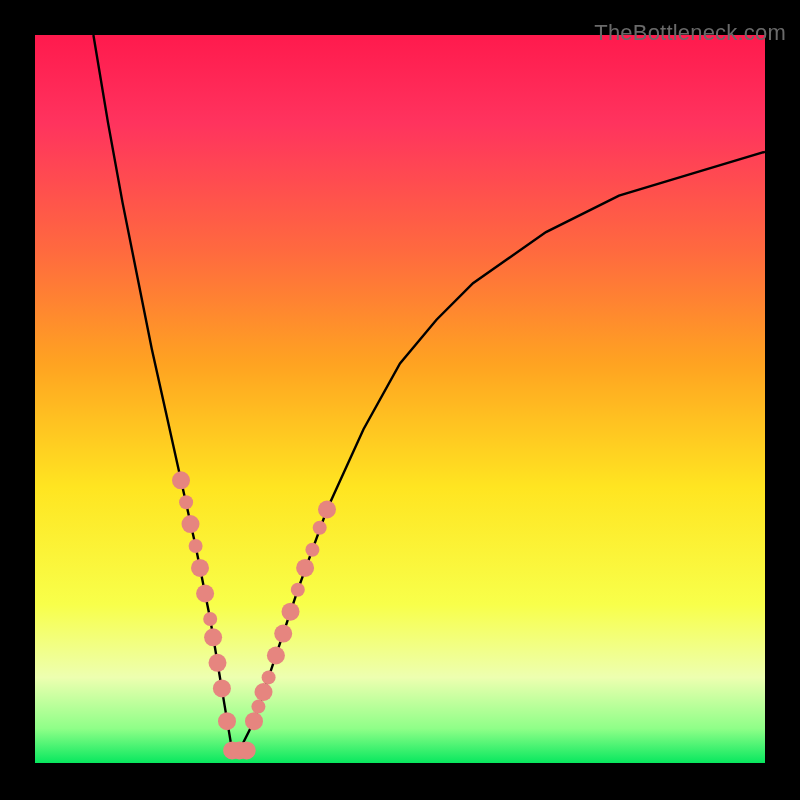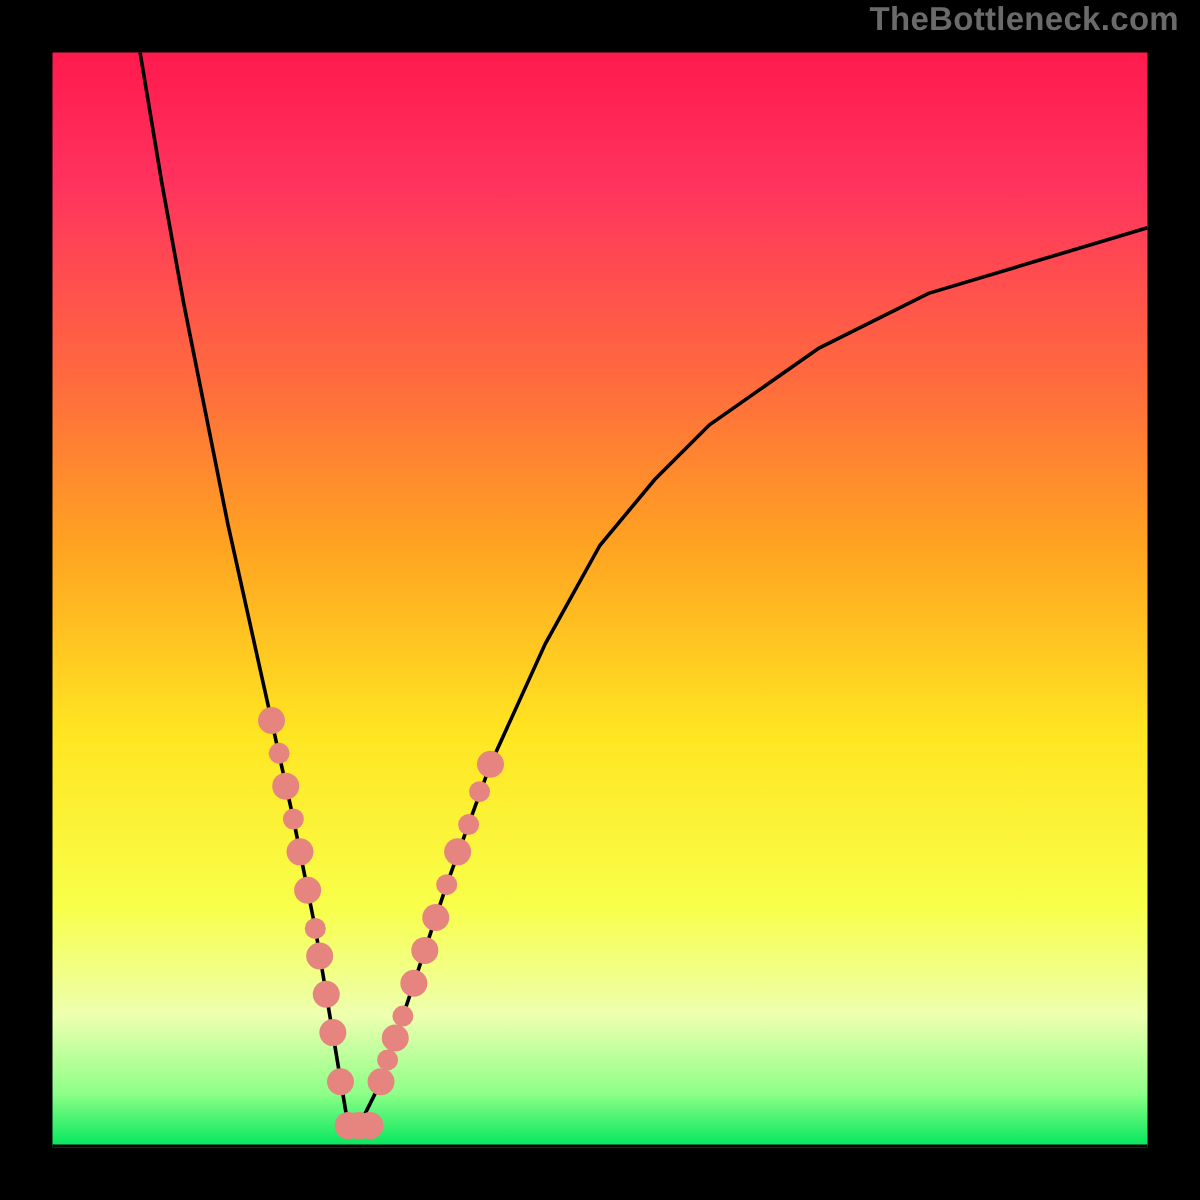--- a/index.html
+++ b/index.html
@@ -11,25 +11,25 @@
     font-family: Arial, Helvetica, sans-serif;
     overflow: hidden;
   }
   .canvas-wrap {
     position: relative;
     width: 800px;
     height: 800px;
   }
   .watermark {
     position: absolute;
-    top: 0;
+    top: 20px;
     right: 14px;
     color: #6a6a6a;
     font-size: 22px;
-    font-weight: 700;
+    font-weight: 400;
     letter-spacing: 0.2px;
     z-index: 20;
     pointer-events: none;
   }
   svg {
     position: absolute;
     left: 0;
     top: 0;
   }
 </style>

